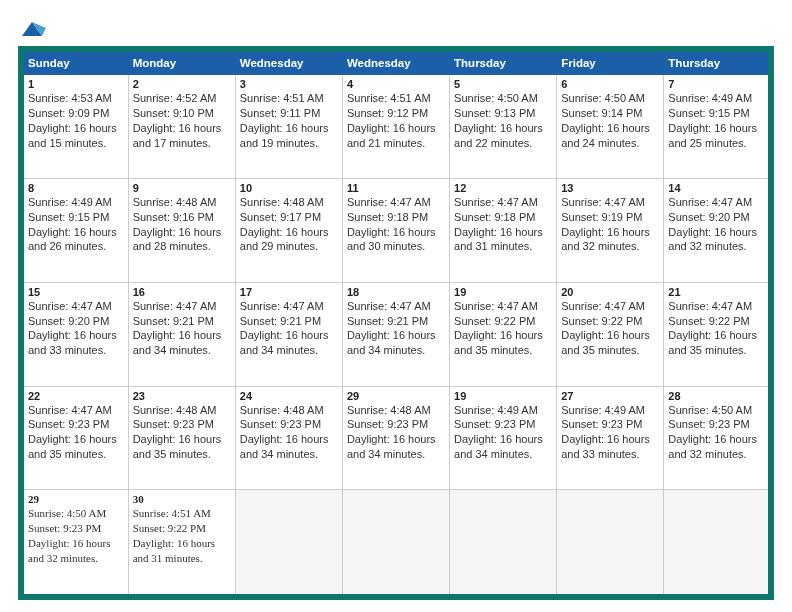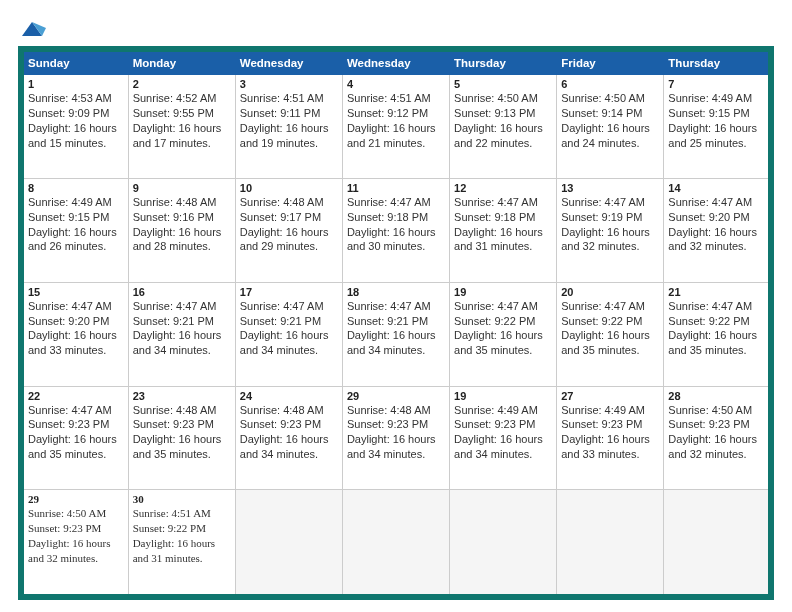--- a/index.html
+++ b/index.html
@@ -136,21 +136,21 @@
     <tr>
           <td>
             <span class="day-number">1</span>
             <div class="day-info">Sunrise: 4:53 AM
 Sunset: 9:09 PM
 Daylight: 16 hours and 15 minutes.</div>
           </td>
           <td>
             <span class="day-number">2</span>
             <div class="day-info">Sunrise: 4:52 AM
-Sunset: 9:55 PM
+Sunset: 9:10 PM
 Daylight: 16 hours and 17 minutes.</div>
           </td>
           <td>
             <span class="day-number">3</span>
             <div class="day-info">Sunrise: 4:51 AM
 Sunset: 9:11 PM
 Daylight: 16 hours and 19 minutes.</div>
           </td>
           <td>
             <span class="day-number">4</span>

